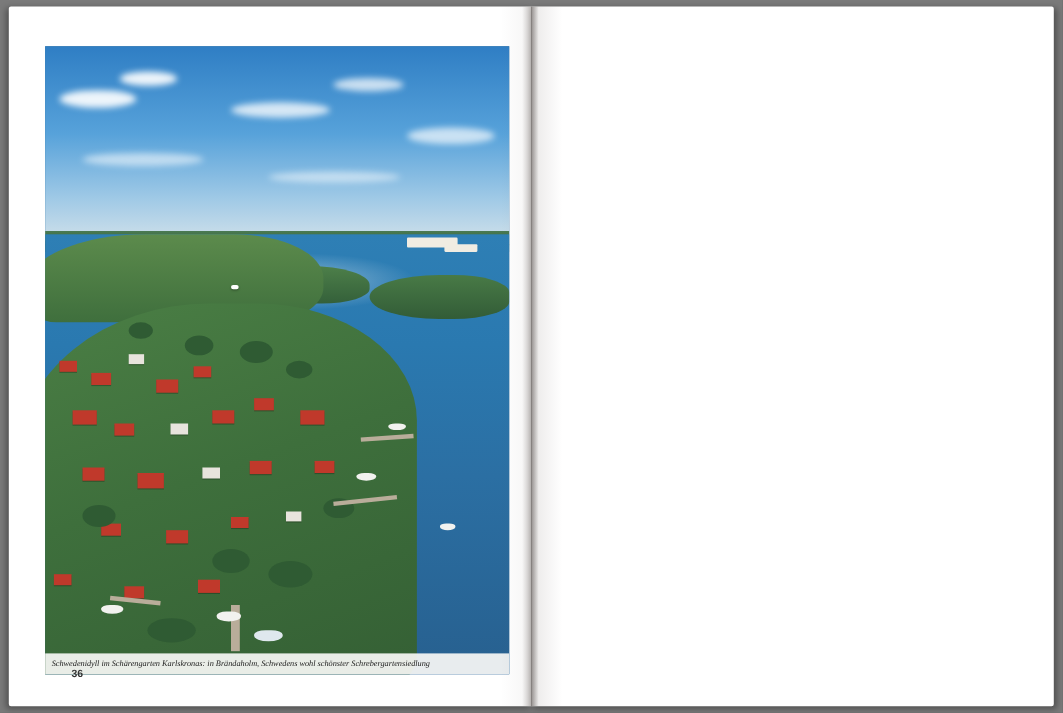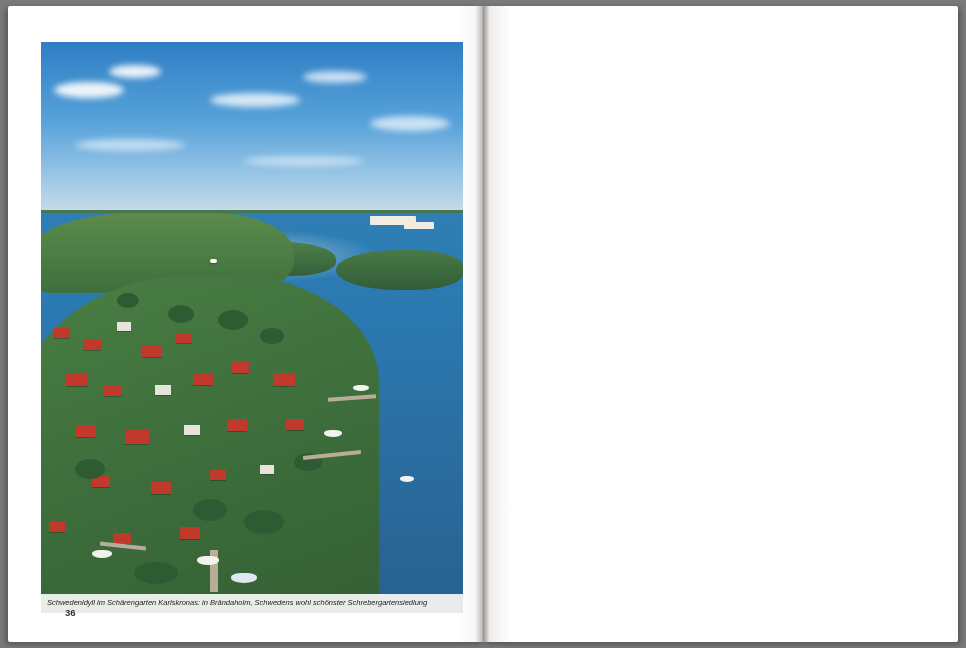--- a/index.html
+++ b/index.html
@@ -162,21 +162,21 @@
     left: 0;
     bottom: 0;
     width: 100%;
     background: rgba(248,248,246,0.92);
     color: #1a1a1a;
     font-size: 7.5px;
     font-style: italic;
     line-height: 1.3;
     padding: 4px 6px 5px 6px;
     box-sizing: border-box;
-    font-family: Liberation Sans, sans-serif;
+    font-family: Liberation Serif, serif;
   }
 
   
   .folio {
     position: absolute;
     bottom: 24px;
     font-size: 9.5px;
     color: #333;
     font-weight: bold;
   }

